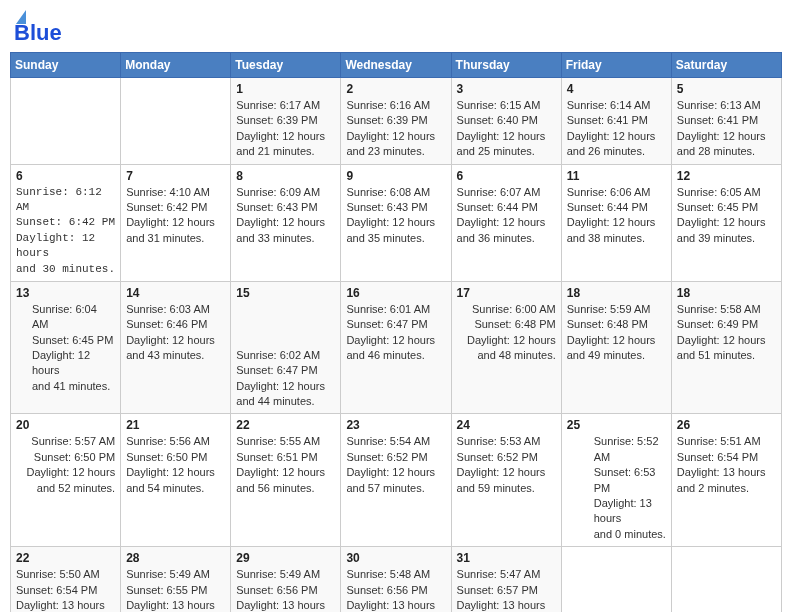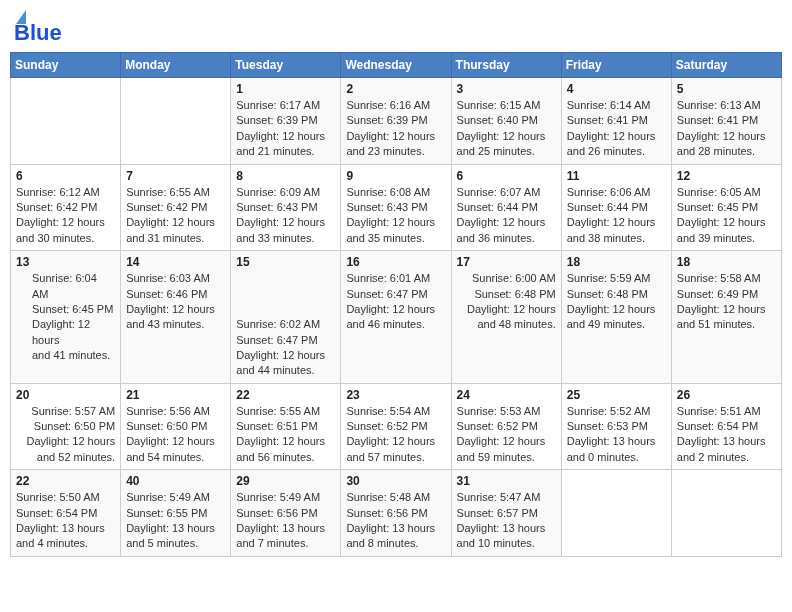--- a/index.html
+++ b/index.html
@@ -153,28 +153,28 @@
           <span class="day-num">5</span>
           <div class="day-info" style="white-space: pre-line;">Sunrise: 6:13 AM
 Sunset: 6:41 PM
 Daylight: 12 hours
 and 28 minutes.</div>
         </td>
       </tr>
       <tr>
         <td>
           <span class="day-num">6</span>
-          <div class="day-info" style="white-space: pre-line;">Sunrise: 6:12 AM
+          <div class="day-info" style="white-space: pre-line; font-family: Liberation Mono, monospace;">Sunrise: 6:12 AM
 Sunset: 6:42 PM
 Daylight: 12 hours
 and 30 minutes.</div>
         </td>
         <td>
           <span class="day-num">7</span>
-          <div class="day-info" style="white-space: pre-line;">Sunrise: 6:55 AM
+          <div class="day-info" style="white-space: pre-line;">Sunrise: 4:10 AM
 Sunset: 6:42 PM
 Daylight: 12 hours
 and 31 minutes.</div>
         </td>
         <td>
           <span class="day-num">8</span>
           <div class="day-info" style="white-space: pre-line;">Sunrise: 6:09 AM
 Sunset: 6:43 PM
 Daylight: 12 hours
 and 33 minutes.</div>
@@ -290,21 +290,21 @@
         </td>
         <td>
           <span class="day-num">24</span>
           <div class="day-info" style="white-space: pre-line;">Sunrise: 5:53 AM
 Sunset: 6:52 PM
 Daylight: 12 hours
 and 59 minutes.</div>
         </td>
         <td>
           <span class="day-num">25</span>
-          <div class="day-info" style="white-space: pre-line;">Sunrise: 5:52 AM
+          <div class="day-info" style="white-space: pre-line; margin-left: 27px;">Sunrise: 5:52 AM
 Sunset: 6:53 PM
 Daylight: 13 hours
 and 0 minutes.</div>
         </td>
         <td>
           <span class="day-num">26</span>
           <div class="day-info" style="white-space: pre-line;">Sunrise: 5:51 AM
 Sunset: 6:54 PM
 Daylight: 13 hours
 and 2 minutes.</div>
@@ -312,21 +312,21 @@
       </tr>
       <tr>
         <td>
           <span class="day-num">22</span>
           <div class="day-info" style="white-space: pre-line;">Sunrise: 5:50 AM
 Sunset: 6:54 PM
 Daylight: 13 hours
 and 4 minutes.</div>
         </td>
         <td>
-          <span class="day-num">40</span>
+          <span class="day-num">28</span>
           <div class="day-info" style="white-space: pre-line;">Sunrise: 5:49 AM
 Sunset: 6:55 PM
 Daylight: 13 hours
 and 5 minutes.</div>
         </td>
         <td>
           <span class="day-num">29</span>
           <div class="day-info" style="white-space: pre-line;">Sunrise: 5:49 AM
 Sunset: 6:56 PM
 Daylight: 13 hours

